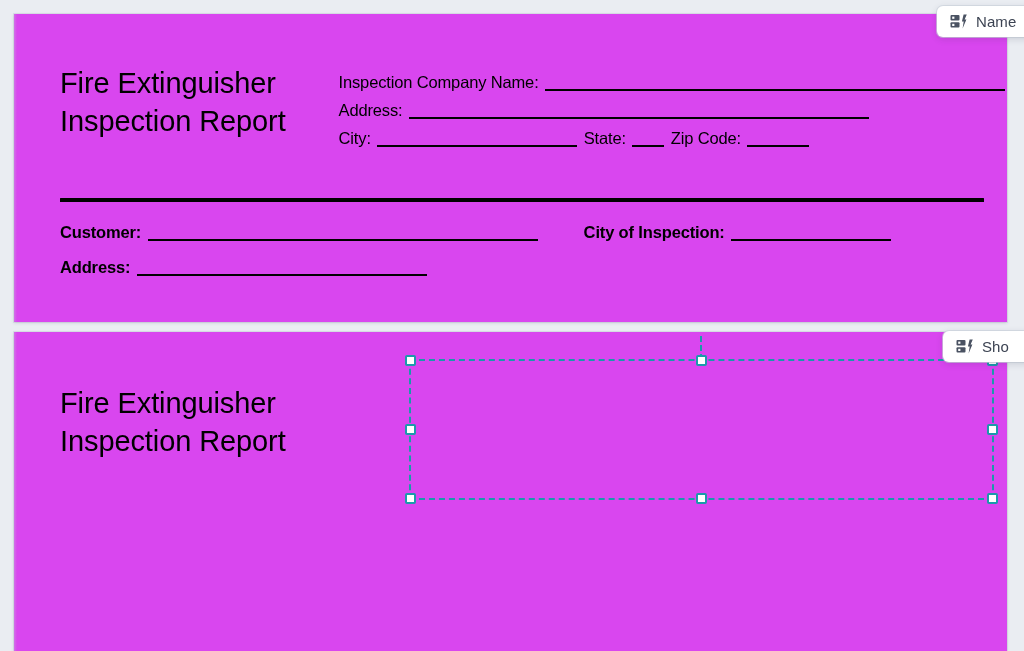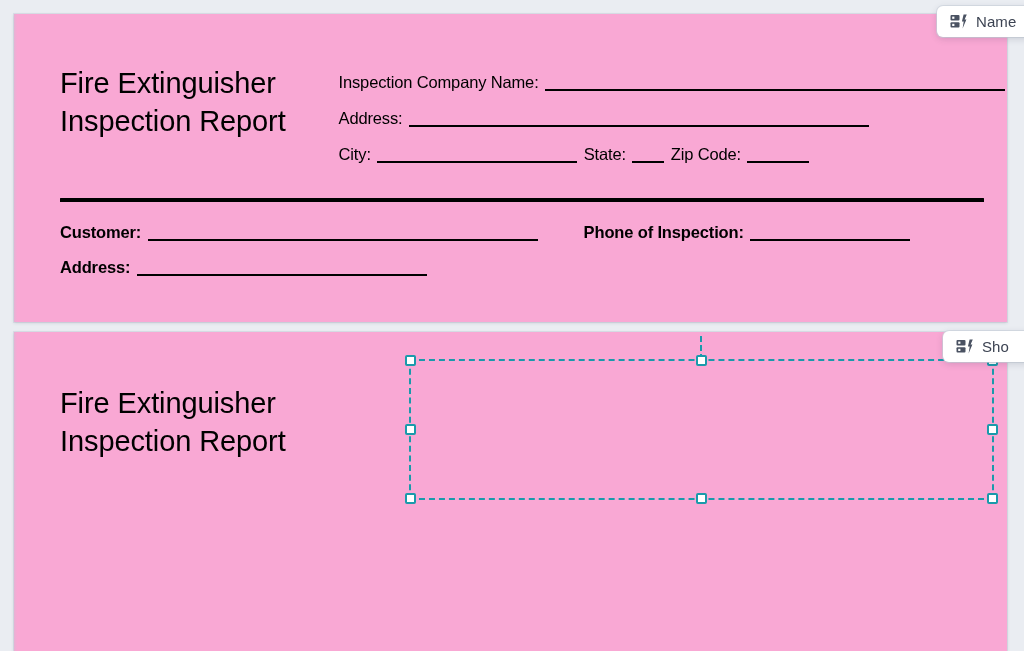--- a/index.html
+++ b/index.html
@@ -16,21 +16,21 @@
     position: relative;
     width: 1024px;
     height: 651px;
     background: #eaedf2;
     overflow: hidden;
   }
 
   
   .page {
     position: absolute;
-    background: #f9a8d4;
+    background: #d946ef;
     box-shadow: 0 1px 3px rgba(60,70,90,0.18), 0 0 0 1px rgba(205,212,224,0.55);
     overflow: hidden;
   }
 
   #page-1 {
     left: 14px;
     top: 14px;
     width: 993px;
     height: 308px;
   }
@@ -73,21 +73,21 @@
 
   .company-block {
     flex: 1;
     padding-top: 10px;
     font-size: 16.5px;
     line-height: 1;
     color: #000000;
   }
 
   .company-row {
-    margin-bottom: 19px;
+    margin-bottom: 11px;
     white-space: nowrap;
     letter-spacing: -0.15px;
   }
   .company-row:last-child { margin-bottom: 0; }
 
   .rule {
     position: absolute;
     left: 46px;
     height: 4px;
     background: #000000;
@@ -258,21 +258,21 @@
 
       <div class="rule rule-top"></div>
 
       <div class="customer-block">
         <div class="cust-row">
           <span class="cust-left">
             <span>Customer:</span>
             <span class="underline-fill w-4xl"></span>
           </span>
           <span class="cust-right">
-            <span>Phone of Inspection:</span>
+            <span>City of Inspection:</span>
             <span class="underline-fill w-lg"></span>
           </span>
         </div>
 
         <div class="cust-row">
           <span class="cust-left">
             <span>Address:</span>
             <span class="underline-fill w-3xl"></span>
           </span>
         </div>

